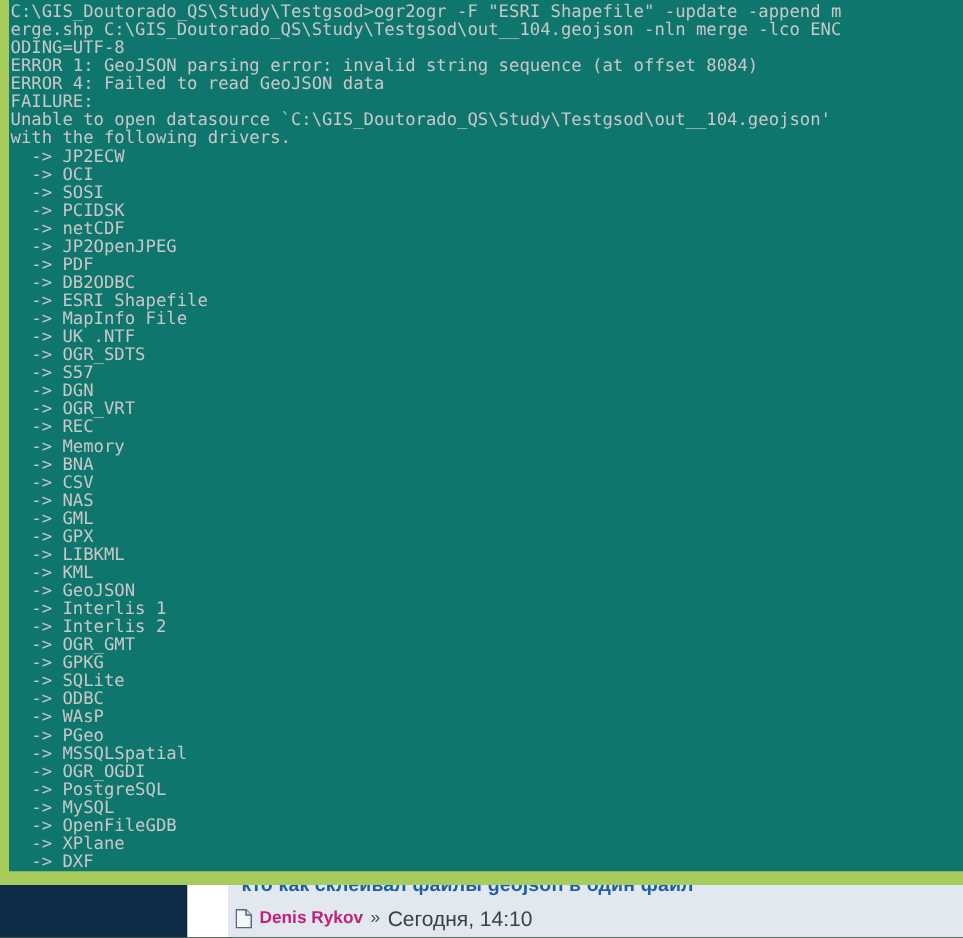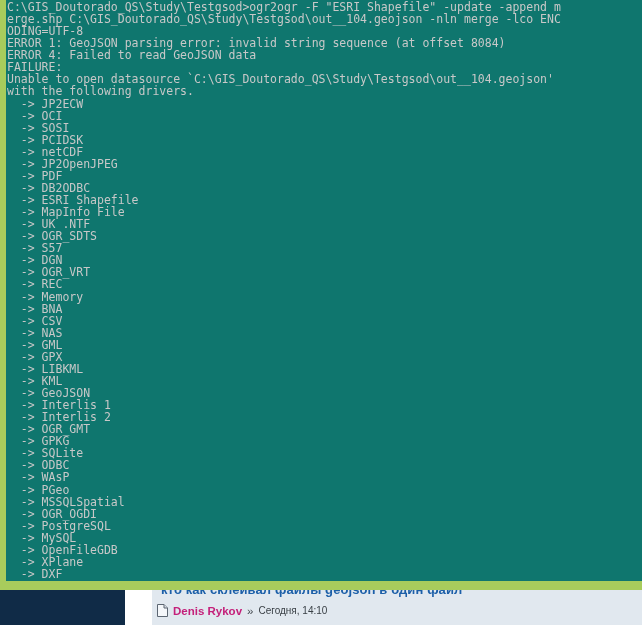--- a/index.html
+++ b/index.html
@@ -91,21 +91,21 @@
     font-size: 11.5px;
   }
 
   .meta-sep {
     color: #444a50;
     font-size: 11.5px;
   }
 
   .post-time {
     color: #3a4046;
-    font-size: 10px;
+    font-size: 14px;
   }
 
   
   .console-window {
     position: absolute;
     left: 0;
     top: 0;
     width: 642px;
     height: 590px;
     background: #a8cc5c;

